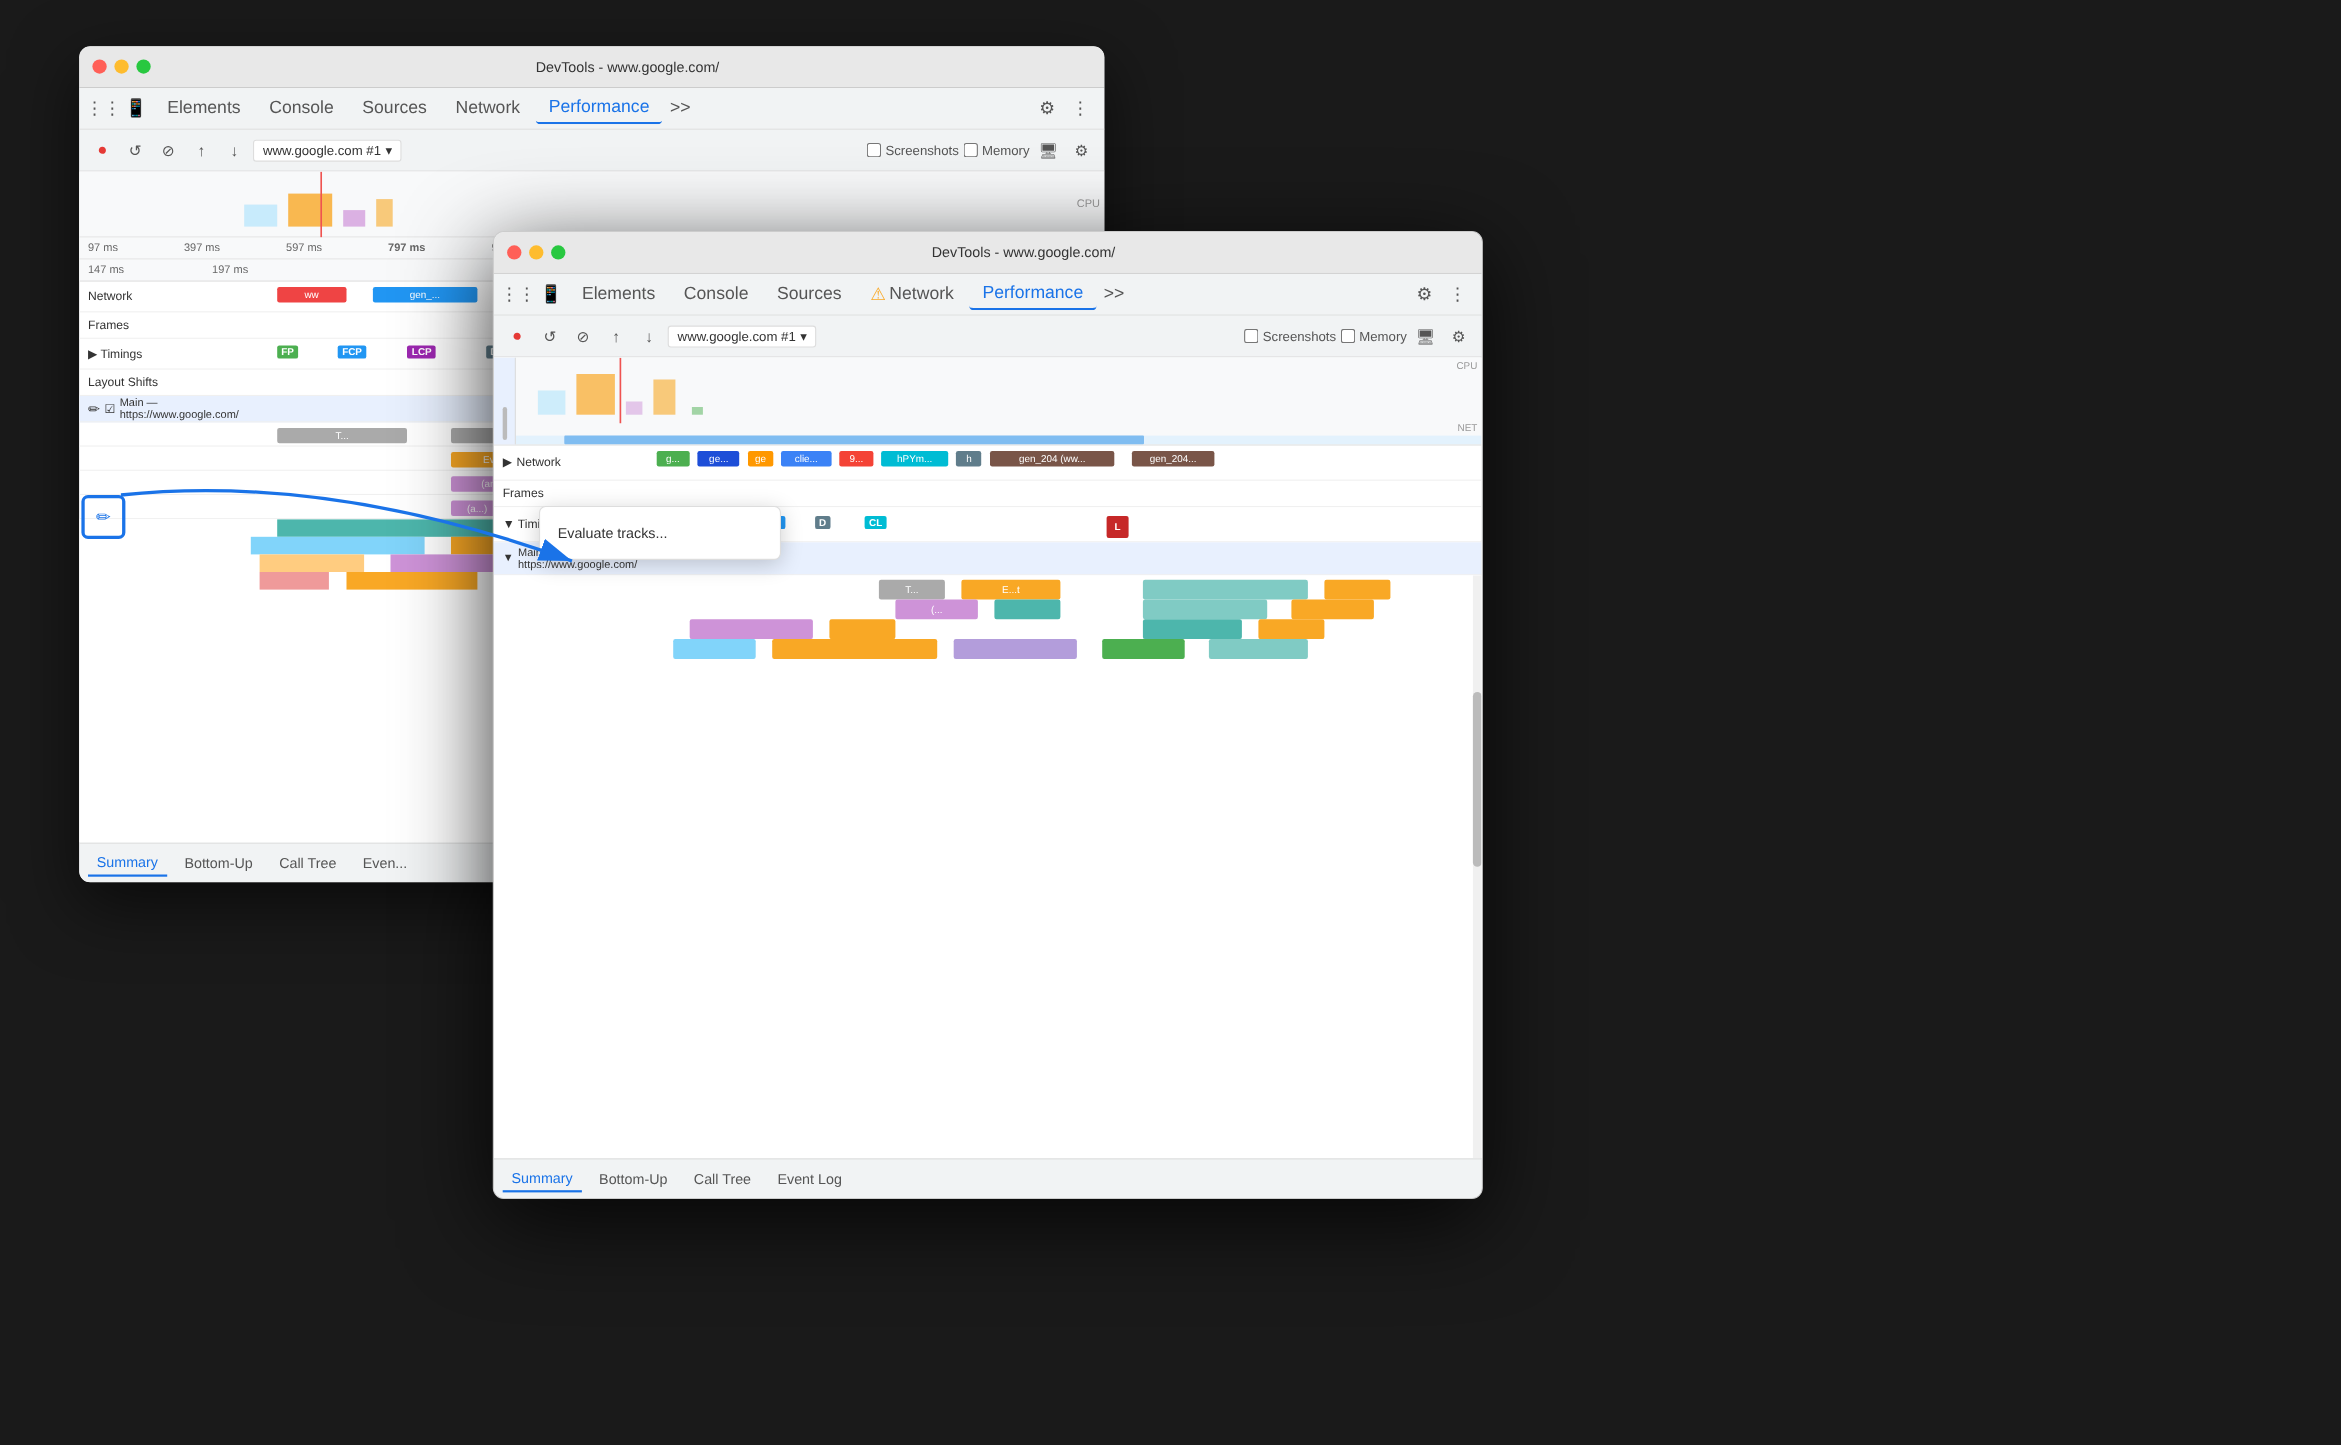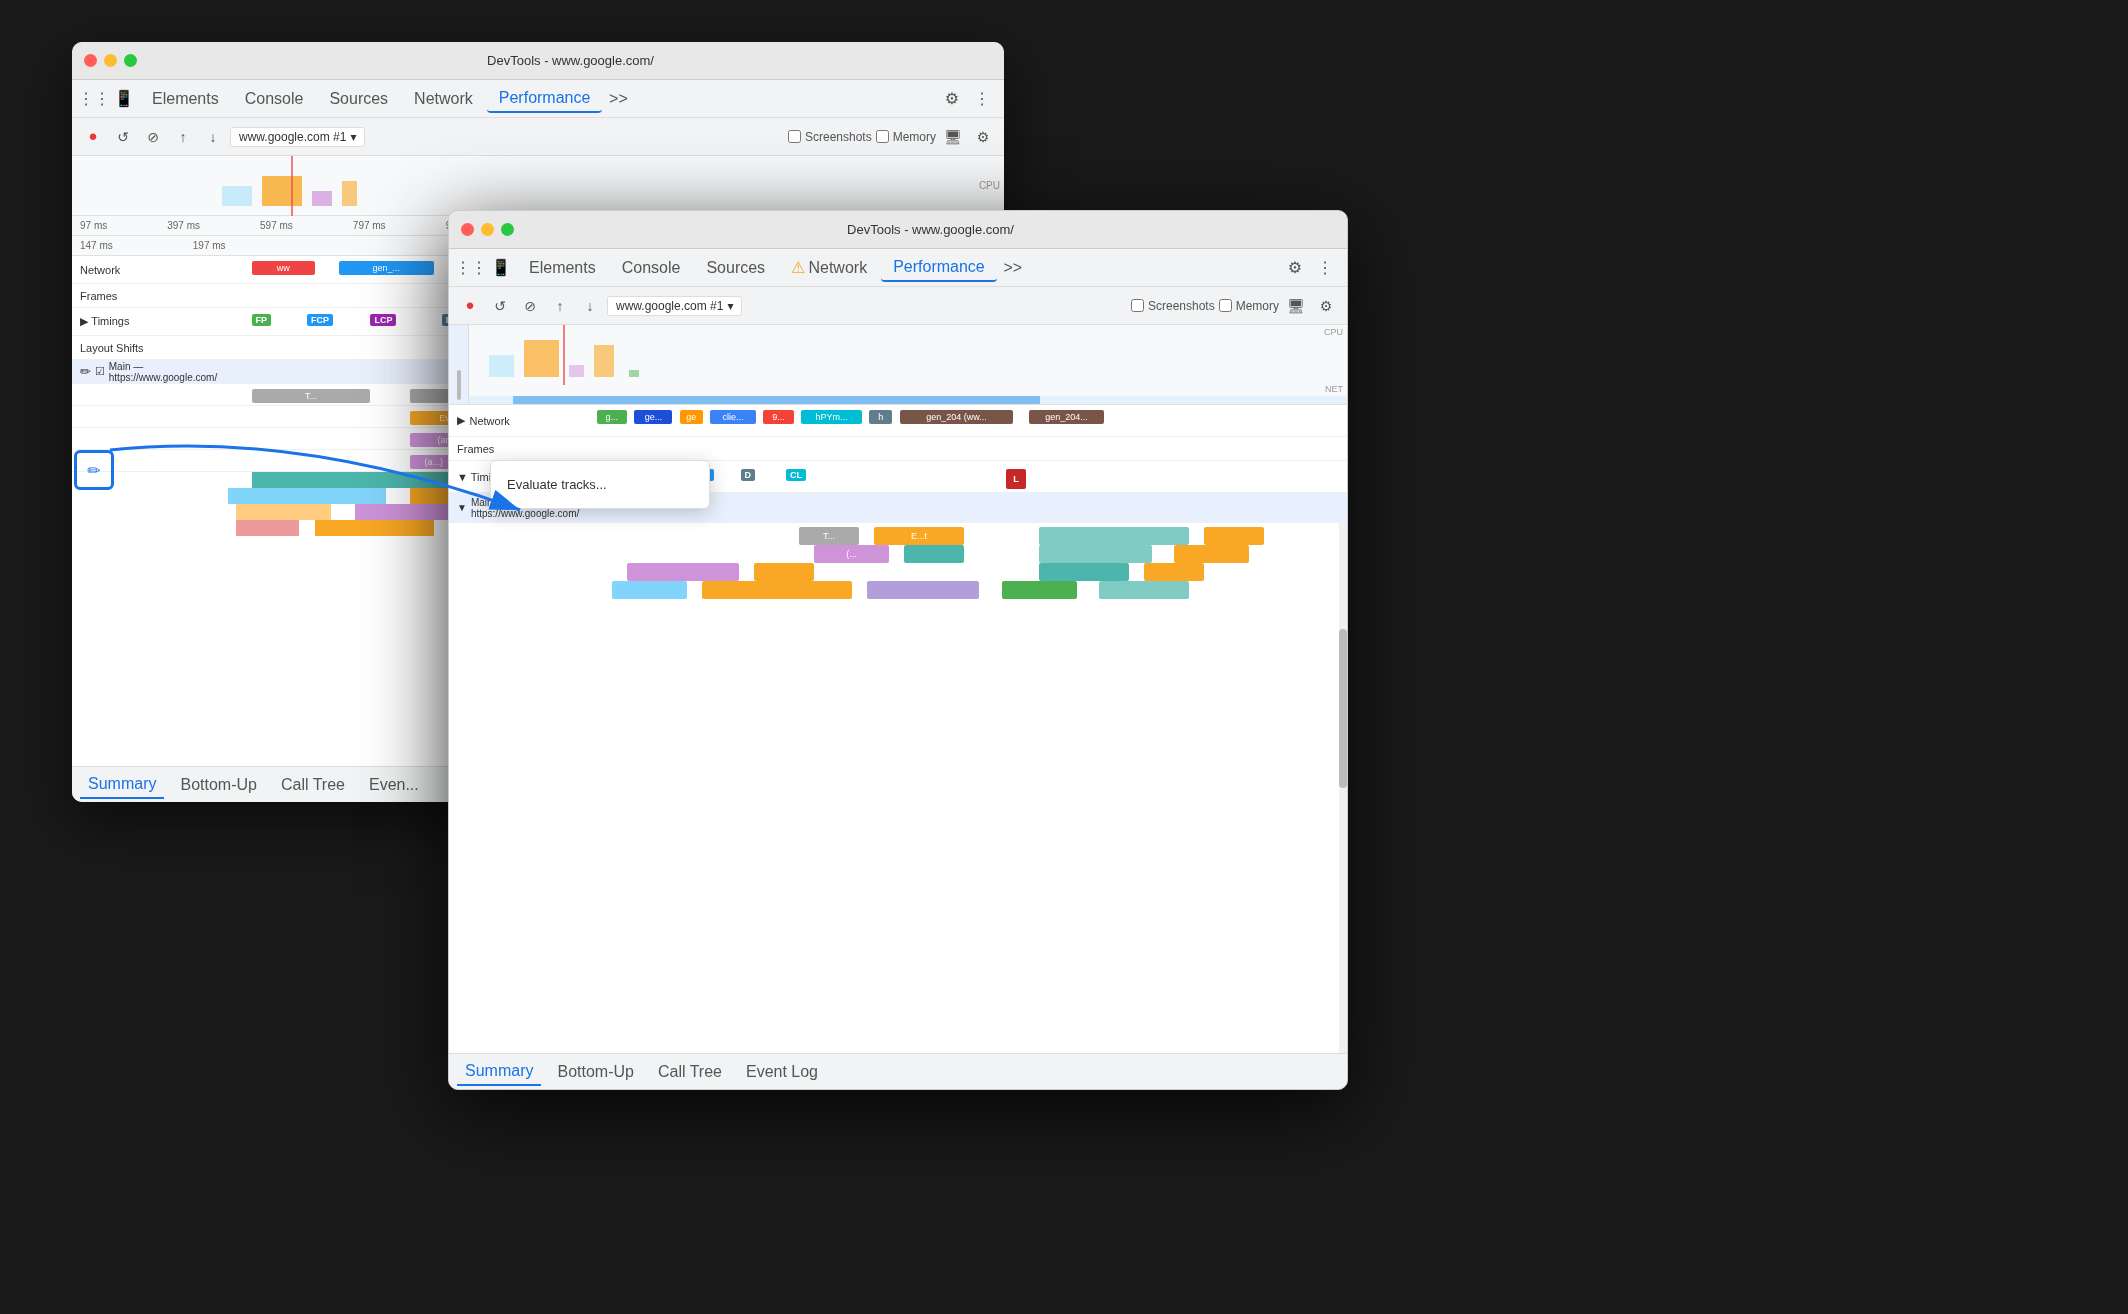--- a/index.html
+++ b/index.html
@@ -215,21 +215,21 @@
       height: 36px;
       background: #f1f3f4;
       border-top: 1px solid #ddd;
       display: flex;
       align-items: center;
       padding: 0 8px;
       gap: 8px;
       flex-shrink: 0;
     }
     .bottom-tab {
-      font-size: 16px;
+      font-size: 13px;
       color: #555;
       padding: 4px 8px;
       cursor: pointer;
     }
     .bottom-tab.active {
       color: #1a73e8;
       border-bottom: 2px solid #1a73e8;
     }
 
     
@@ -373,21 +373,21 @@
         <rect x="130" y="25" width="15" height="25" fill="#f9a825" opacity="0.6"></rect>
         <line x1="80" y1="0" x2="80" y2="60" stroke="#ef5350" stroke-width="1.5"></line>
       </svg>
       <span class="cpu-label">CPU</span>
     </div>
 
     <div class="time-ruler">
       <span style="margin-right:60px;">97 ms</span>
       <span style="margin-right:60px;">397 ms</span>
       <span style="margin-right:60px;">597 ms</span>
-      <span style="margin-right:60px;">797 ms</span>
+      <span style="margin-right:60px;font-weight:bold;">797 ms</span>
       <span style="margin-right:60px;">997 ms</span>
       <span style="margin-right:60px;">1197 ms</span>
       <span>1397 ms</span>
     </div>
 
     <div class="time-ruler">
       <span style="margin-right:80px;">147 ms</span>
       <span>197 ms</span>
     </div>
 

